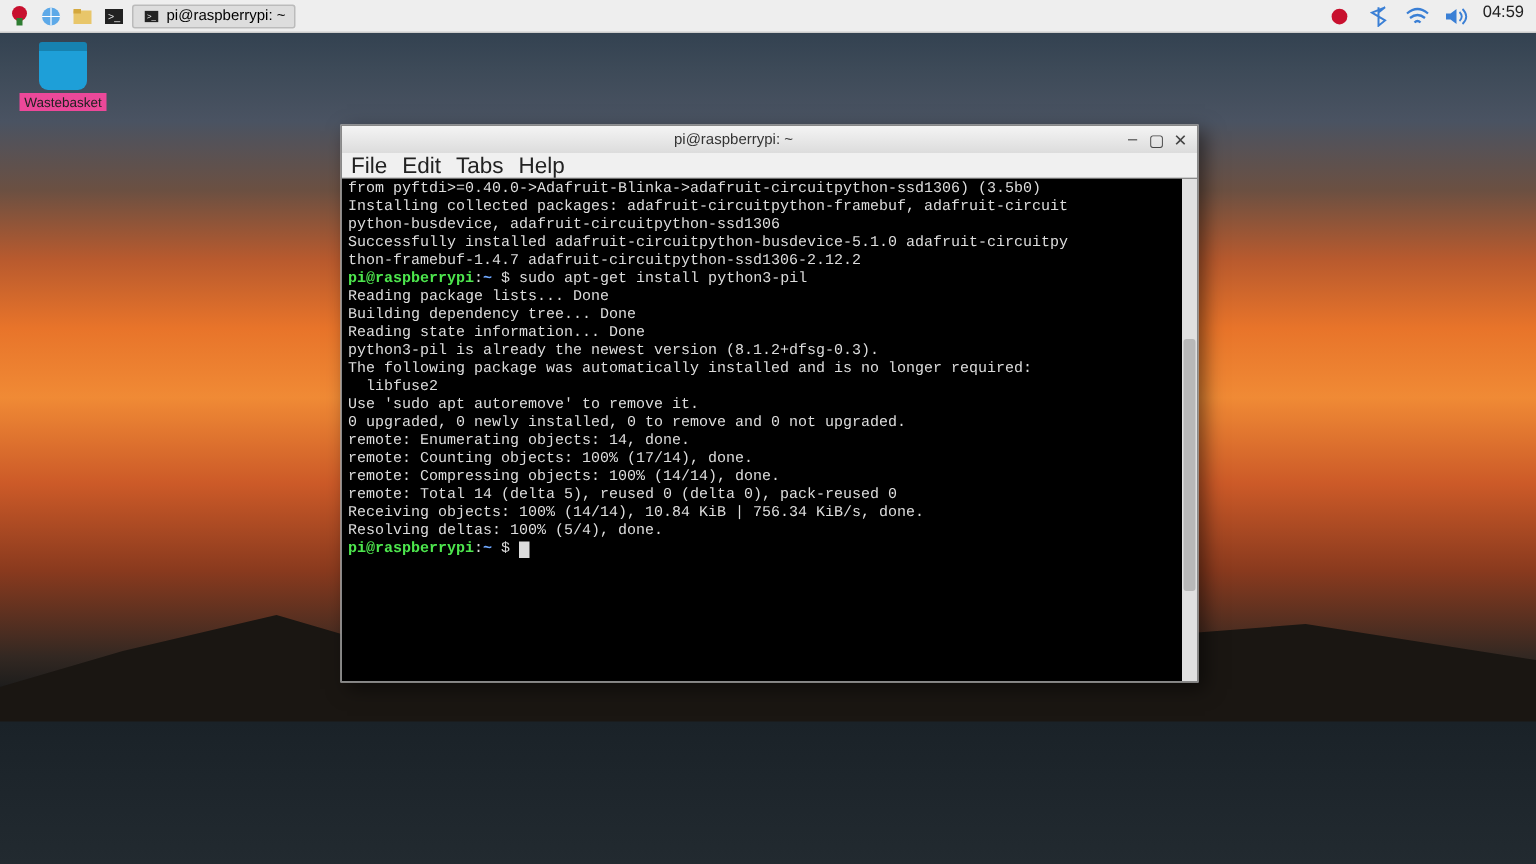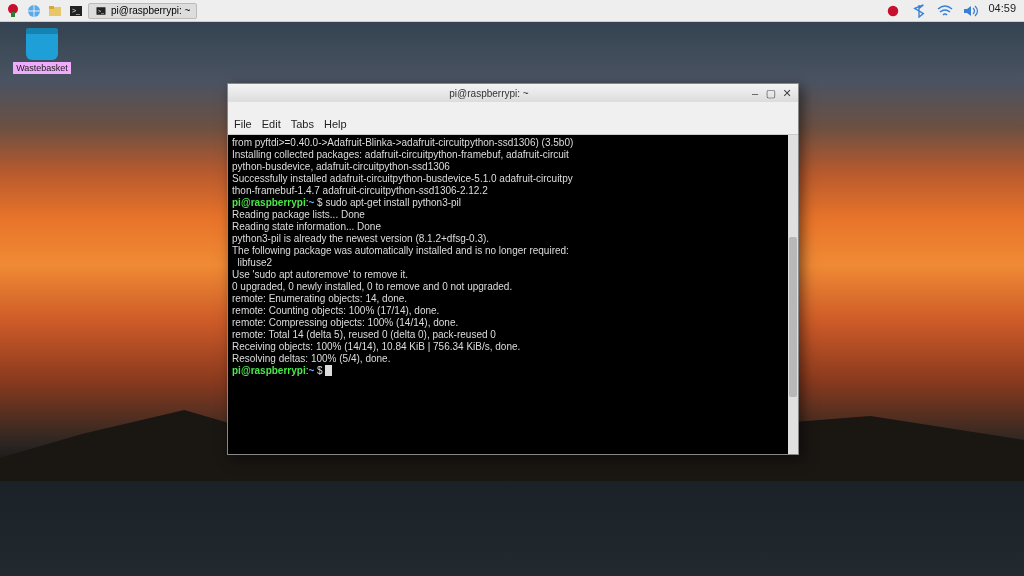--- a/index.html
+++ b/index.html
@@ -43,45 +43,45 @@
   .desktop-icon {
     position: absolute; top: 28px; left: 12px; width: 60px;
     display: flex; flex-direction: column; align-items: center; gap: 2px;
     z-index: 2; cursor: pointer;
   }
   .desktop-icon .ic {
     width: 32px; height: 32px; background: #1e9fd8; border-radius: 2px 2px 6px 6px;
     border-top: 6px solid #1682b0;
   }
   .desktop-icon .lbl {
-    font-size: 9px; background: #f0abfc; padding: 1px 3px; color: #222;
+    font-size: 9px; background: #ec4899; padding: 1px 3px; color: #222;
   }
   
   .term-window {
     position: absolute; left: 227px; top: 83px; width: 572px; height: 372px;
     background: #e8e8e8; border: 1px solid #888;
     box-shadow: 4px 4px 12px rgba(0,0,0,0.5); z-index: 10;
     display: flex; flex-direction: column;
   }
   .titlebar {
     height: 18px; background: linear-gradient(#f4f4f4,#dcdcdc);
     display: flex; align-items: center; padding: 0 4px;
     font-size: 10px; color: #333;
   }
   .titlebar .title { flex: 1; text-align: center; }
   .titlebar .wbtn { width: 14px; height: 14px; margin-left: 2px; display:inline-flex;align-items:center;justify-content:center;cursor:pointer;font-size:11px;color:#444;}
   .menubar {
     height: 17px; background: #f0f0f0; display: flex; gap: 10px;
-    padding: 16px 6px; font-size: 11px; color: #222; align-items: flex-start;
+    padding: 0 6px; font-size: 15px; color: #222; align-items: center;
     border-bottom: 1px solid #ccc;
   }
   .menubar span { cursor: pointer; }
   .term-body {
     flex: 1; background: #000; padding: 2px 4px;
-    font-family: Liberation Sans, sans-serif; font-size: 10px;
+    font-family: Liberation Mono, monospace; font-size: 10px;
     line-height: 12px; color: #ddd; overflow: hidden; position: relative;
   }
   .scrollbar {
     position: absolute; right: 0; top: 0; bottom: 0; width: 10px;
     background: #e0e0e0;
   }
   .scrollbar .thumb {
     position: absolute; left: 1px; right: 1px; top: 32%; height: 50%;
     background: #b8b8b8; border-radius: 2px;
   }
@@ -179,20 +179,21 @@
     <span>Help</span>
   </div>
   <div class="term-body">
     <div class="line w">from pyftdi&gt;=0.40.0-&gt;Adafruit-Blinka-&gt;adafruit-circuitpython-ssd1306) (3.5b0)</div>
     <div class="line w">Installing collected packages: adafruit-circuitpython-framebuf, adafruit-circuit</div>
     <div class="line w">python-busdevice, adafruit-circuitpython-ssd1306</div>
     <div class="line w">Successfully installed adafruit-circuitpython-busdevice-5.1.0 adafruit-circuitpy</div>
     <div class="line w">thon-framebuf-1.4.7 adafruit-circuitpython-ssd1306-2.12.2</div>
     <div class="line"><span class="g">pi@raspberrypi</span><span class="w">:</span><span class="b">~</span><span class="w"> $ </span><span class="w">sudo apt-get install python3-pil</span></div>
     <div class="line w">Reading package lists... Done</div>
+    <div class="line w">Building dependency tree... Done</div>
     <div class="line w">Reading state information... Done</div>
     <div class="line w">python3-pil is already the newest version (8.1.2+dfsg-0.3).</div>
     <div class="line w">The following package was automatically installed and is no longer required:</div>
     <div class="line w">  libfuse2</div>
     <div class="line w">Use 'sudo apt autoremove' to remove it.</div>
     <div class="line w">0 upgraded, 0 newly installed, 0 to remove and 0 not upgraded.</div>
     <div class="line w">remote: Enumerating objects: 14, done.</div>
     <div class="line w">remote: Counting objects: 100% (17/14), done.</div>
     <div class="line w">remote: Compressing objects: 100% (14/14), done.</div>
     <div class="line w">remote: Total 14 (delta 5), reused 0 (delta 0), pack-reused 0</div>

